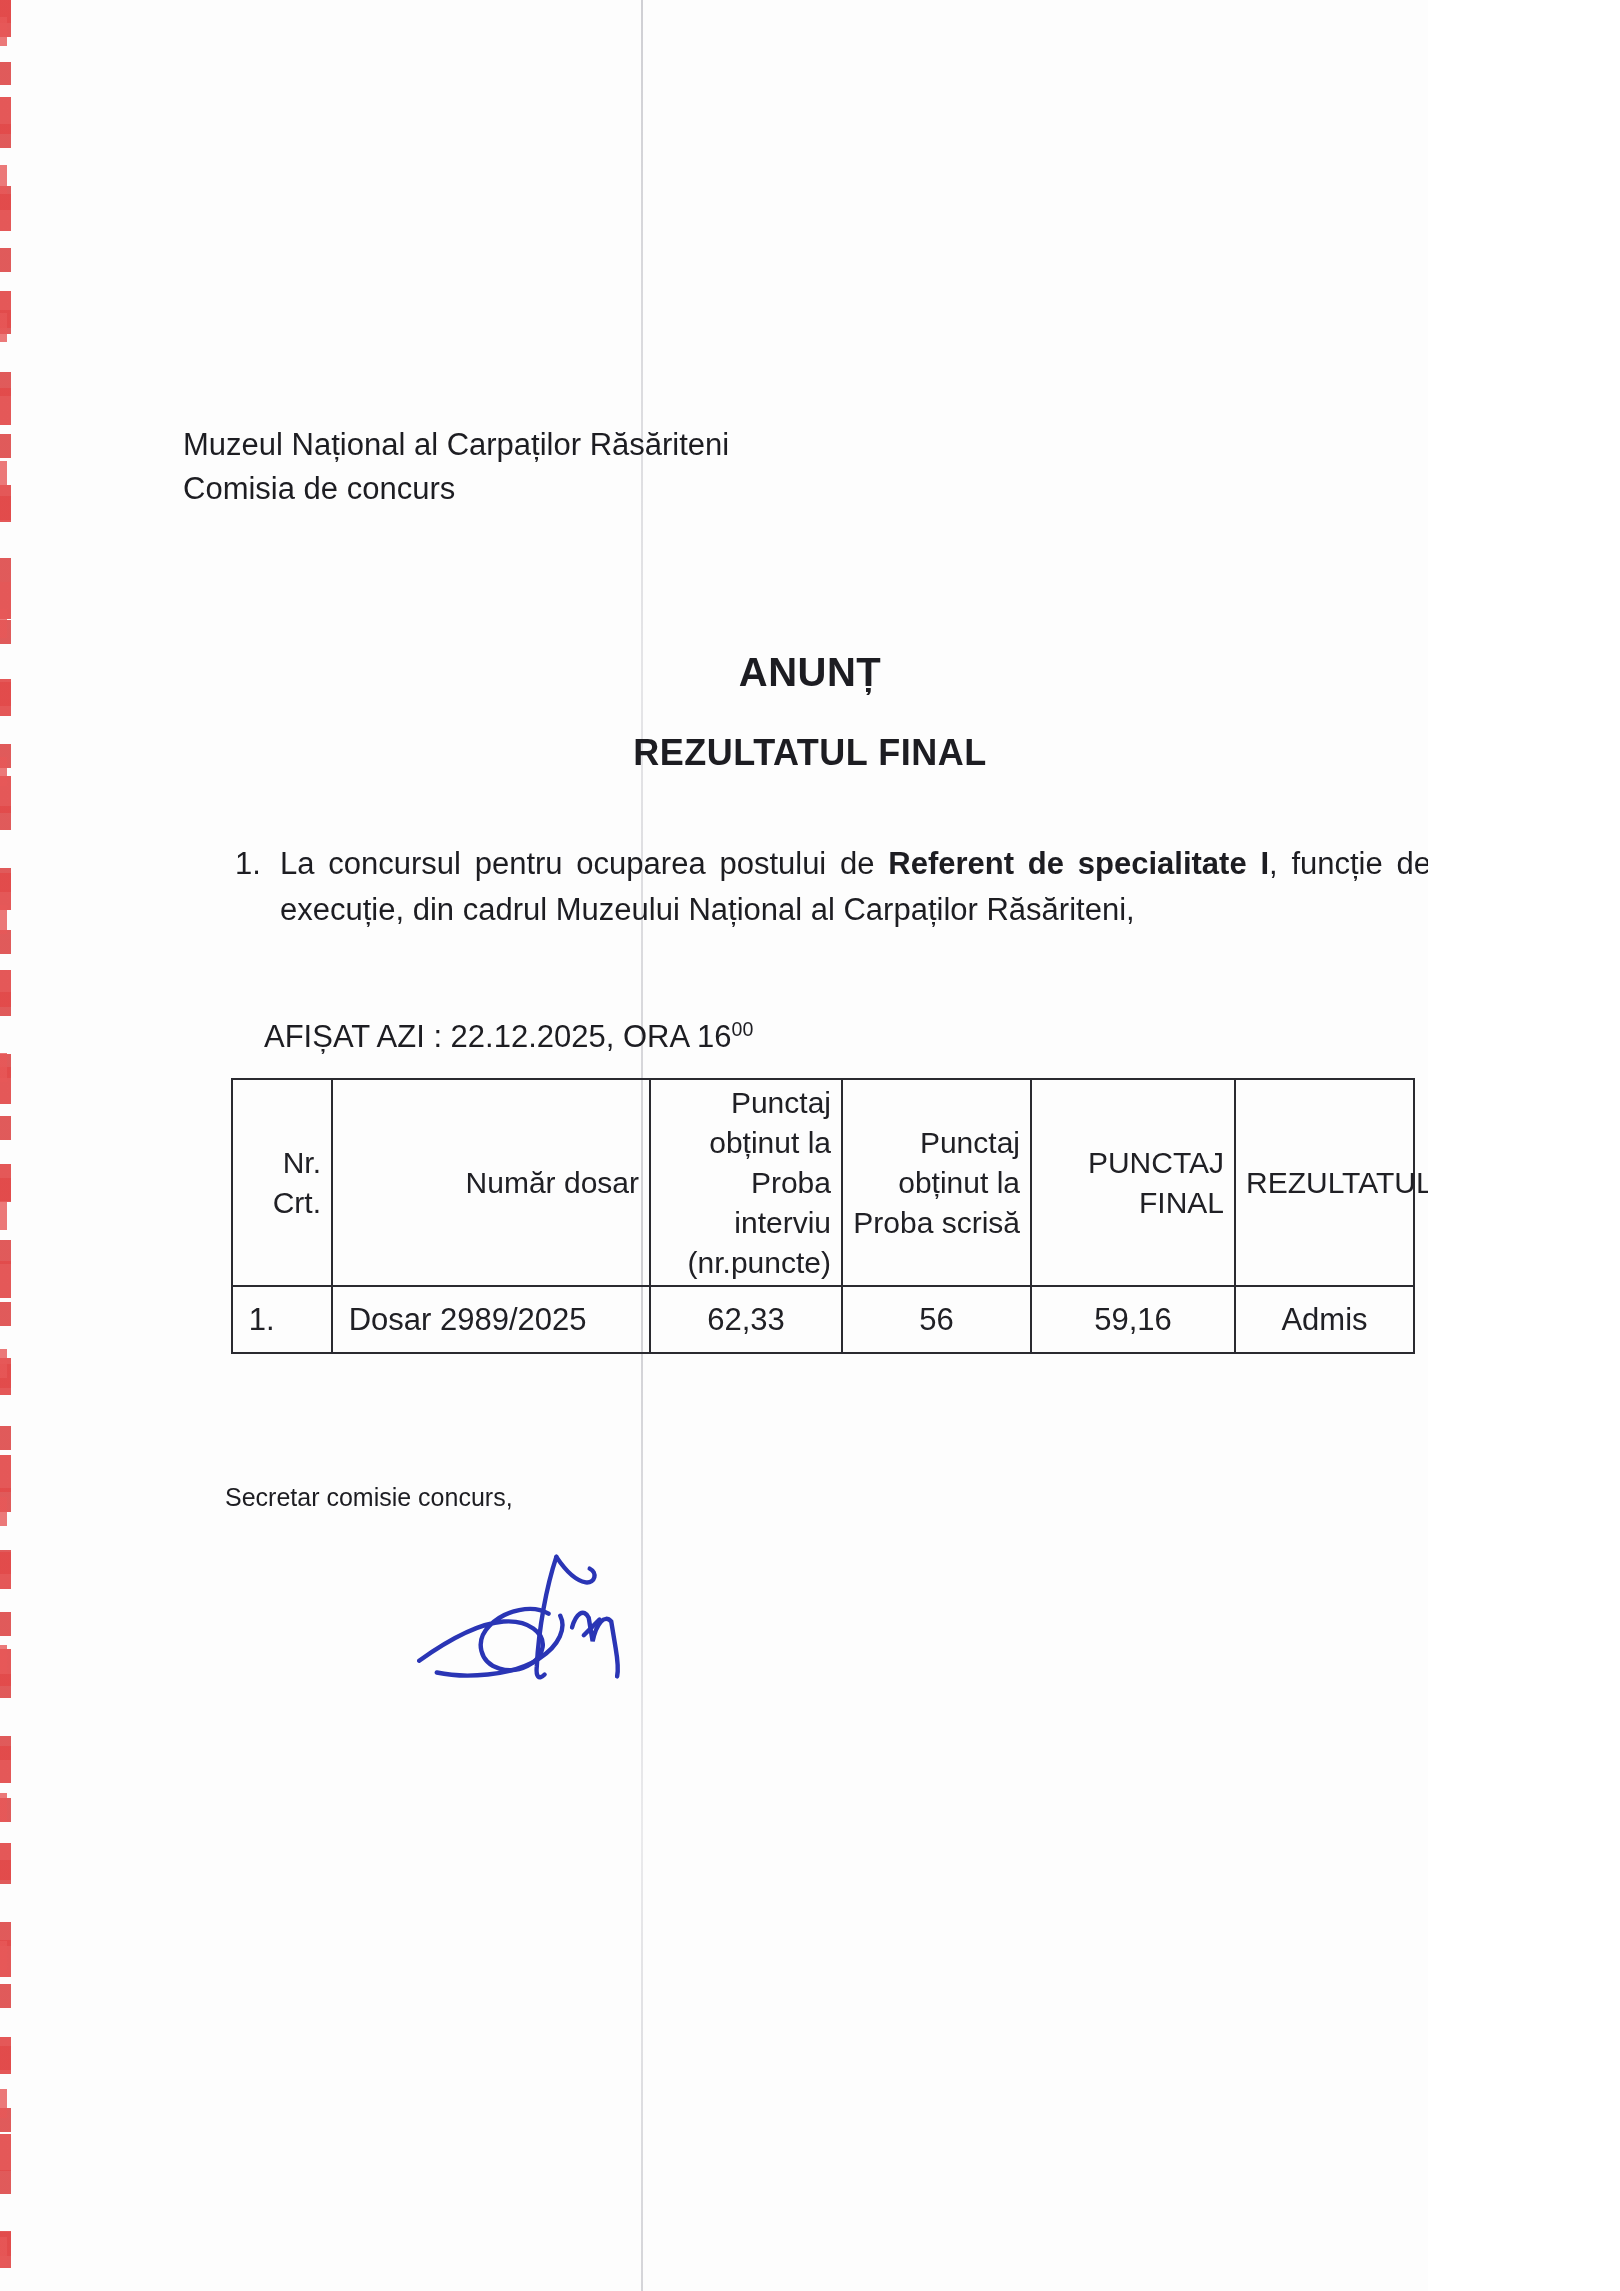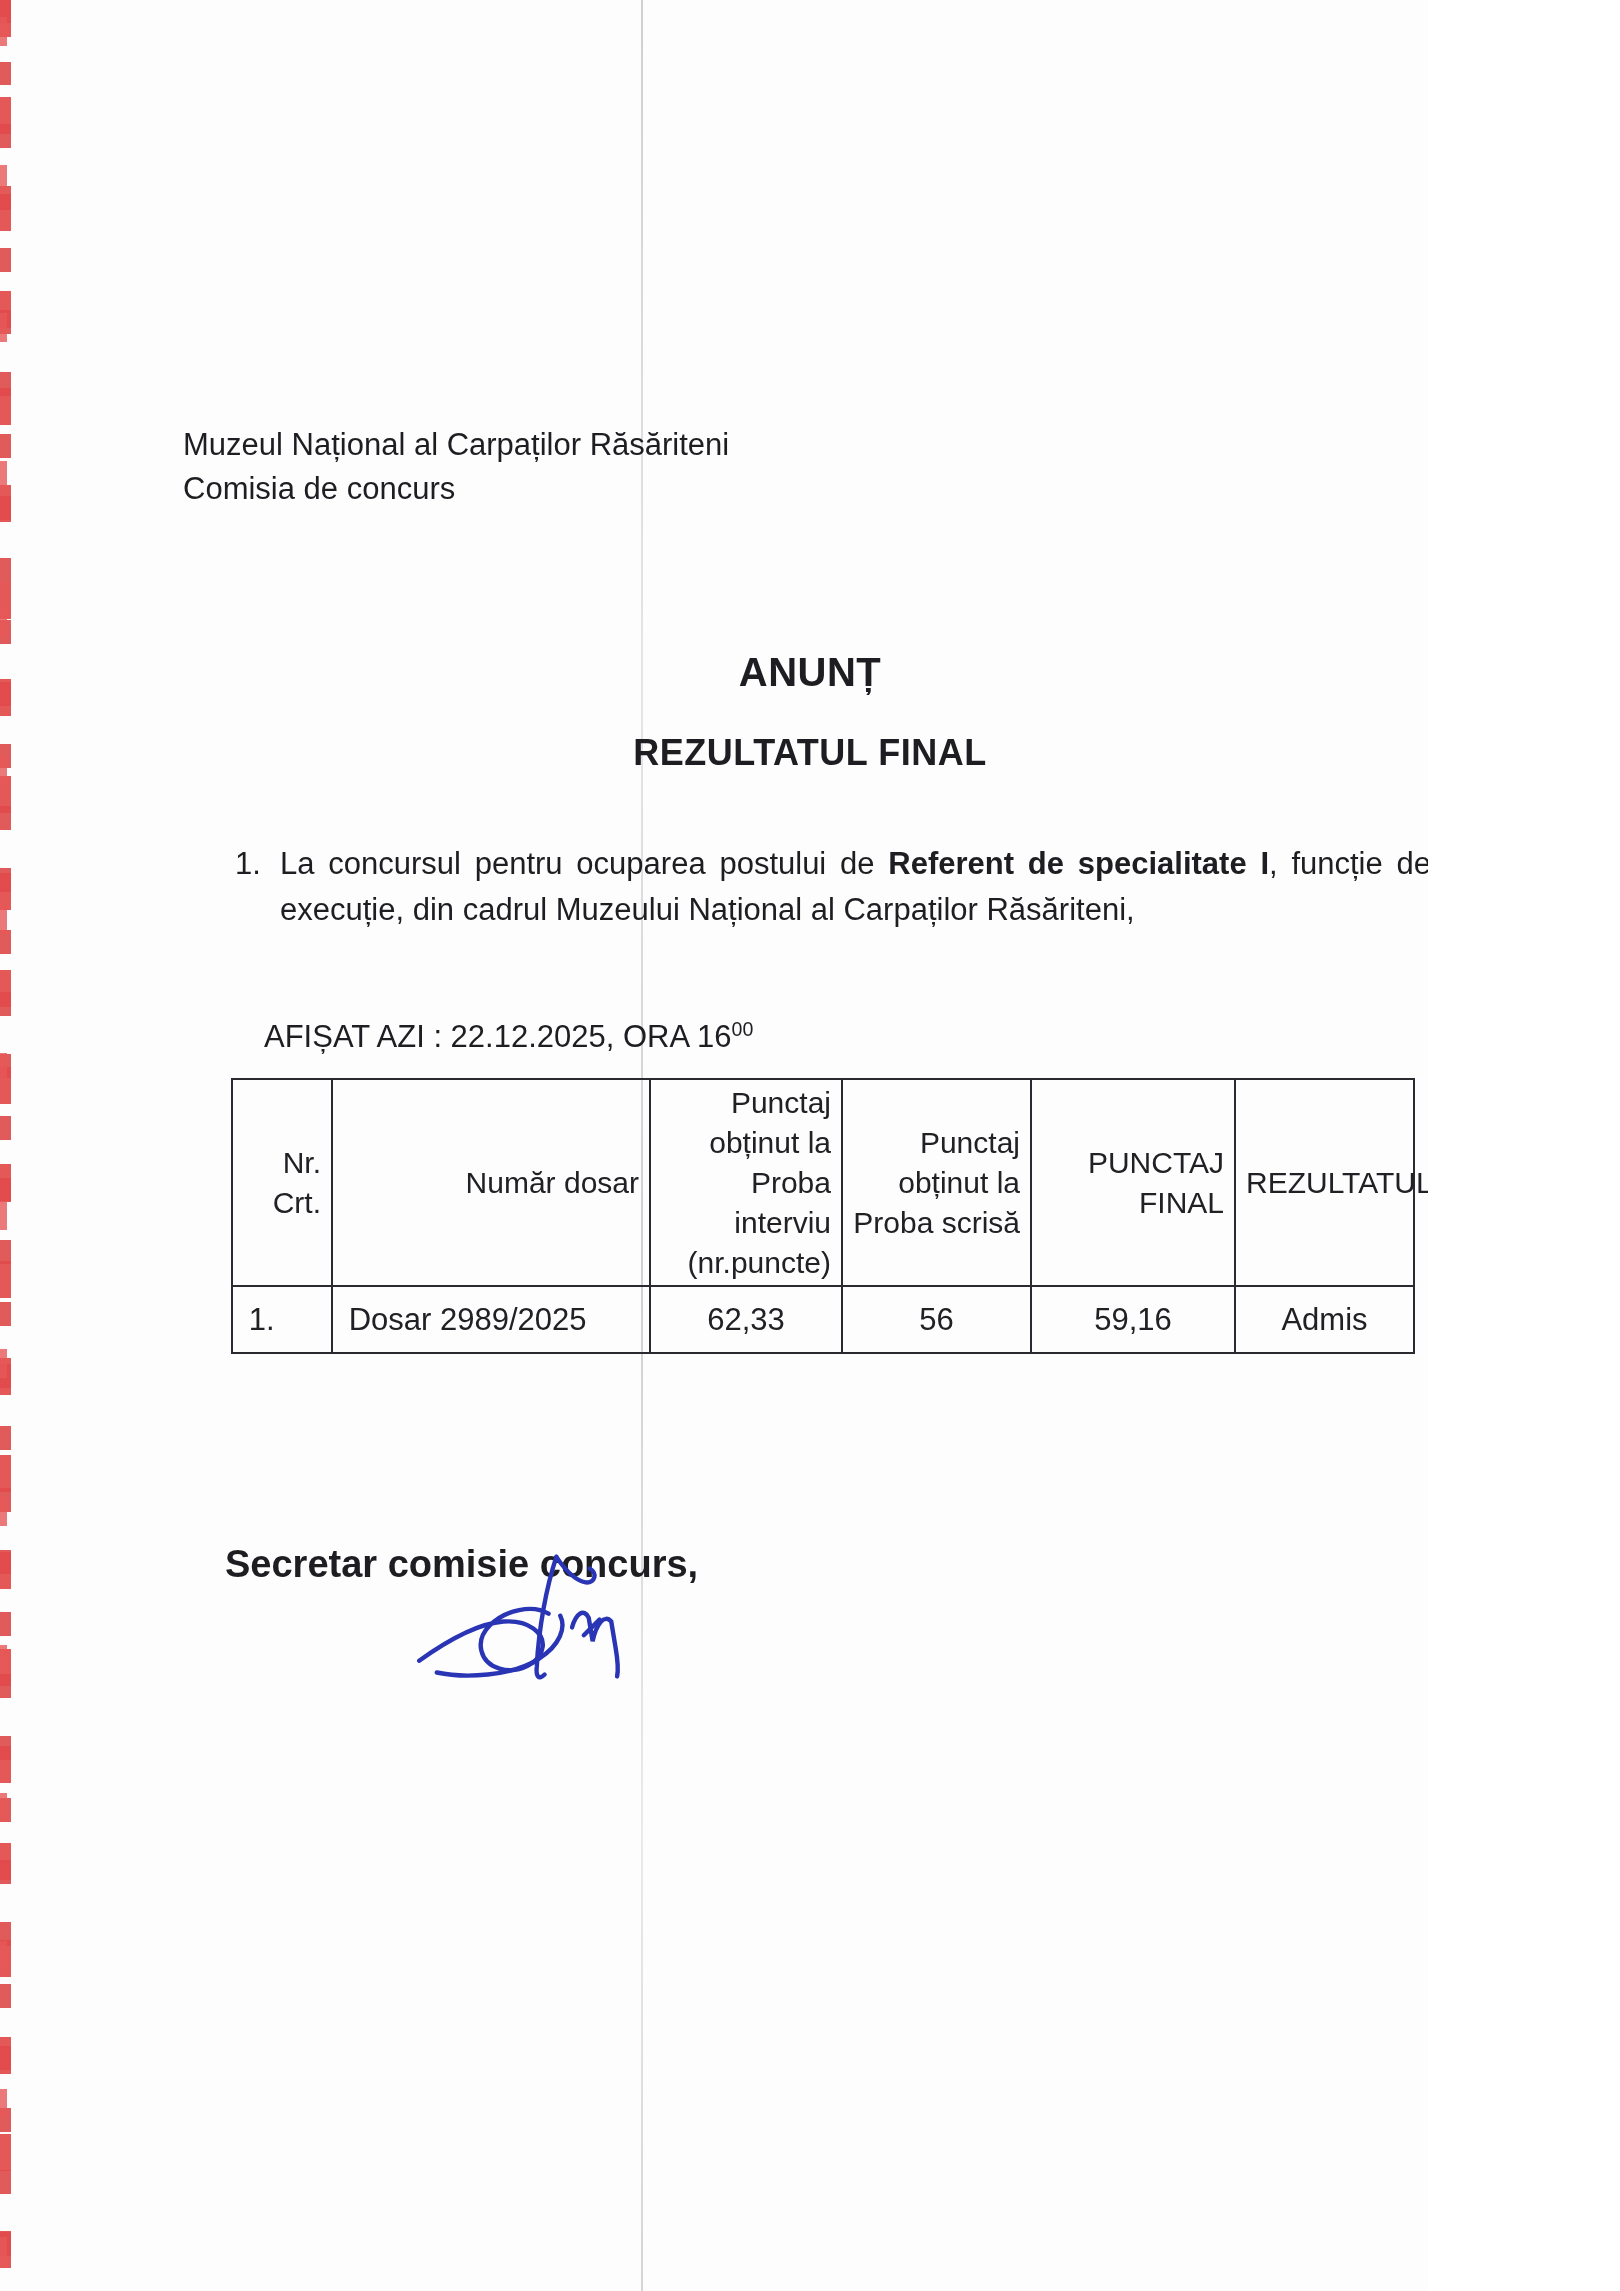--- a/index.html
+++ b/index.html
@@ -83,23 +83,22 @@
   }
   .results-table td {
     height: 61px;
     vertical-align: middle;
     text-align: center;
     font-size: 31px;
     padding: 2px 3.9px;
   }
   .results-table td.cell-left { text-align: left; padding-left: 15.7px; }
   .sig-label {
-    position: absolute; left: 225px; top: 1543px;
-    font-size: 38px;
-    font-weight: bold;
+    position: absolute; left: 225px; top: 1483px;
+    font-size: 25px;
   }
   .sig-scribble {
     position: absolute; left: 417px; top: 1551px;
     width: 216px; height: 147px;
   }
 </style>
 </head>
 <body>
 
 <div class="page">

